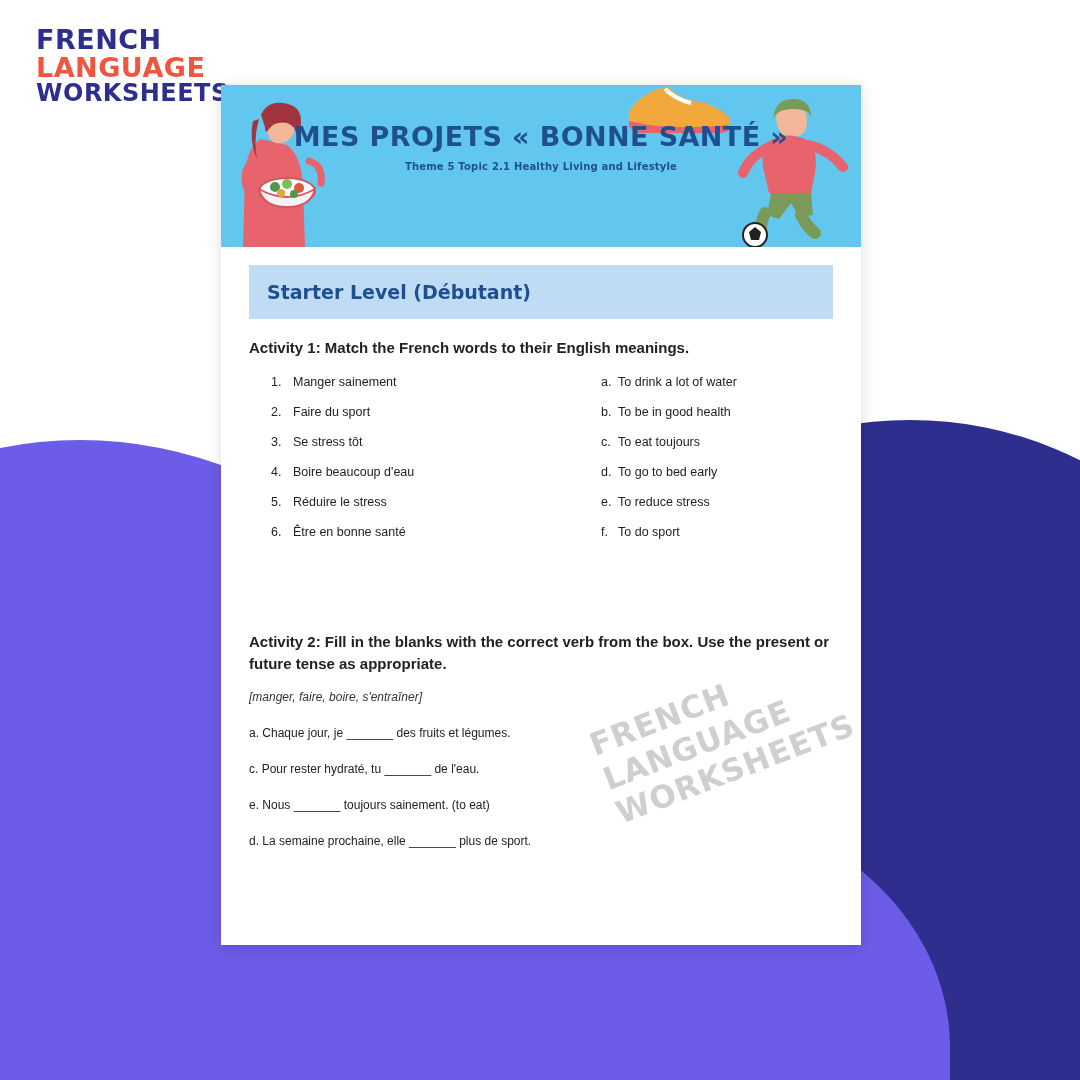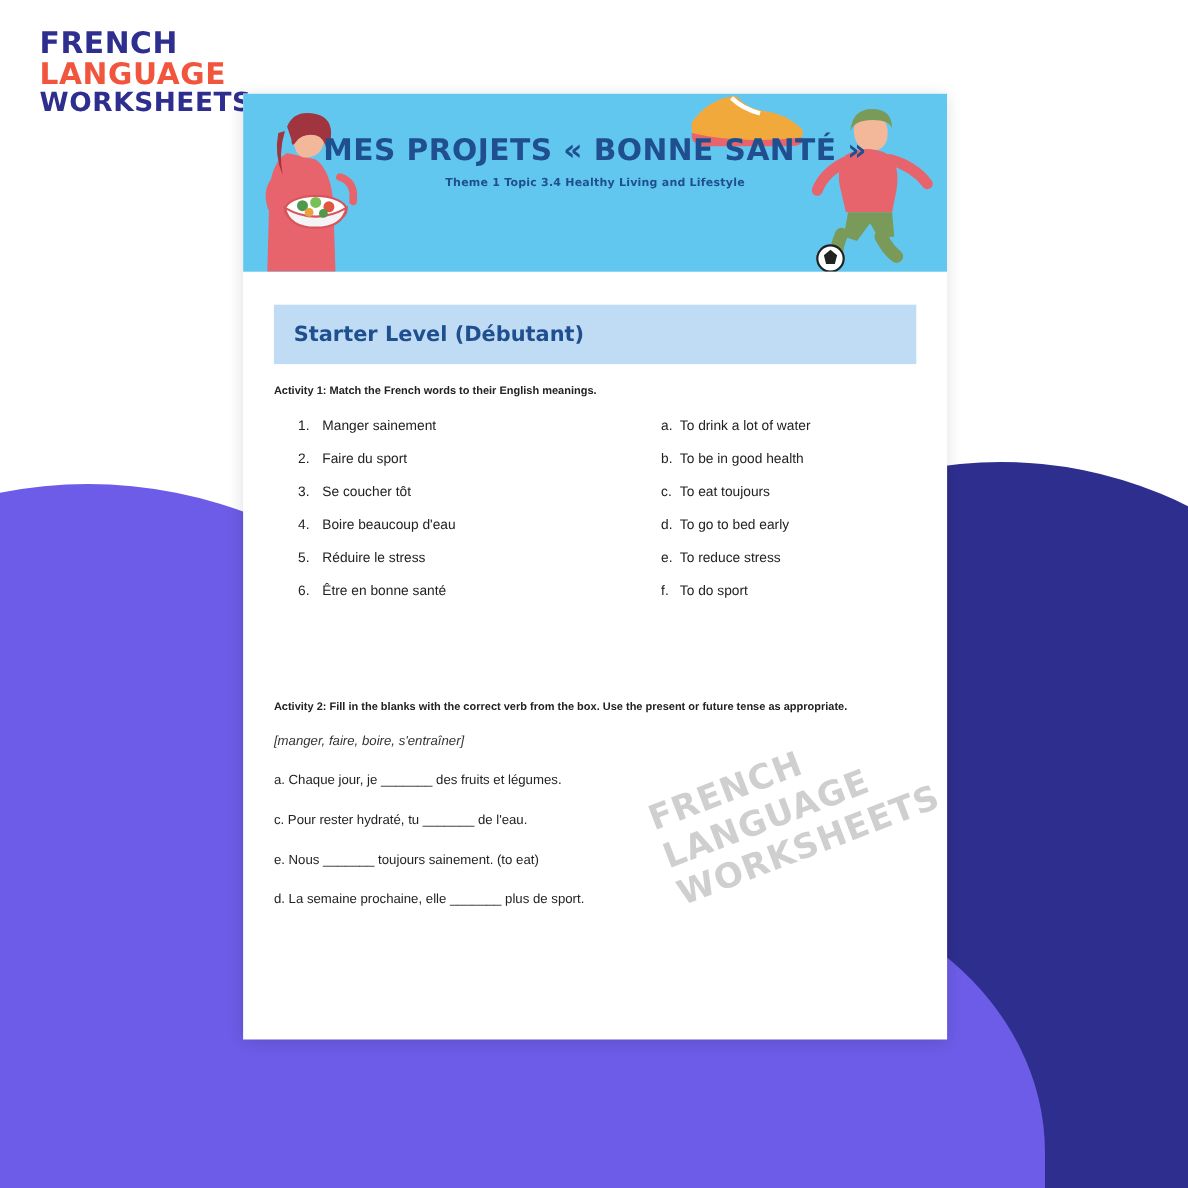--- a/index.html
+++ b/index.html
@@ -110,21 +110,21 @@
     letter-spacing: 0.2px;
   }
 
   
   .ill-left { position: absolute; left: 10px; top: 14px; width: 110px; height: 148px; }
   .ill-right { position: absolute; right: 6px; top: 10px; width: 130px; height: 152px; }
   .ill-top { position: absolute; left: 400px; top: -10px; width: 120px; height: 60px; }
 
   
   .section-band {
-    margin: 30px 28px 0 28px;
+    margin: 18px 28px 0 28px;
     height: 54px;
     background: #bfdcf4;
     display: flex;
     align-items: center;
     padding-left: 18px;
     box-sizing: border-box;
   }
   .section-band span {
     color: #1f4f8f;
     font-family: "DejaVu Sans", sans-serif;
@@ -132,21 +132,21 @@
     font-size: 19px;
   }
 
   
   .content {
     padding: 0 28px;
     box-sizing: border-box;
   }
   .act-title {
     margin-top: 18px;
-    font-size: 10px;
+    font-size: 15px;
     font-weight: bold;
     color: #222;
     line-height: 1.45;
   }
   .match-wrap {
     display: flex;
     margin-top: 16px;
   }
   .match-col {
     flex: 1;
@@ -246,36 +246,36 @@
       <path d="M84 50 q22 6 34 22" stroke="#e8646c" stroke-width="10" fill="none" stroke-linecap="round"></path>
       <path d="M44 52 q-20 10 -26 26" stroke="#e8646c" stroke-width="10" fill="none" stroke-linecap="round"></path>
       <path d="M46 98 l40 0 l2 22 l-14 2 l-8 -14 l-12 16 l-12 -4z" fill="#7a9a5a"></path>
       <path d="M40 118 q-6 14 -4 24" stroke="#7a9a5a" stroke-width="12" fill="none" stroke-linecap="round"></path>
       <path d="M76 120 q6 12 14 18" stroke="#7a9a5a" stroke-width="12" fill="none" stroke-linecap="round"></path>
       <circle cx="30" cy="140" r="12" fill="#ffffff" stroke="#222" stroke-width="2"></circle>
       <path d="M30 132 l6 5 l-2 8 l-8 0 l-2 -8z" fill="#222"></path>
     </svg>
 
     <div class="banner-title">MES PROJETS « BONNE SANTÉ »</div>
-    <div class="banner-sub">Theme 1 Topic 3.4 Healthy Living and Lifestyle</div>
+    <div class="banner-sub">Theme 5 Topic 2.1 Healthy Living and Lifestyle</div>
   </div>
 
   <div class="section-band">
     <span>Starter Level (Débutant)</span>
   </div>
 
   <div class="content">
 
     <div class="act-title">Activity 1: Match the French words to their English meanings.</div>
 
     <div class="match-wrap">
       <div class="match-col left">
         <div class="match-item"><span class="num">1.</span><span>Manger sainement</span></div>
         <div class="match-item"><span class="num">2.</span><span>Faire du sport</span></div>
-        <div class="match-item"><span class="num">3.</span><span>Se coucher tôt</span></div>
+        <div class="match-item"><span class="num">3.</span><span>Se stress tôt</span></div>
         <div class="match-item"><span class="num">4.</span><span>Boire beaucoup d'eau</span></div>
         <div class="match-item"><span class="num">5.</span><span>Réduire le stress</span></div>
         <div class="match-item"><span class="num">6.</span><span>Être en bonne santé</span></div>
       </div>
       <div class="match-col right">
         <div class="match-item"><span class="ltr">a.</span><span>To drink a lot of water</span></div>
         <div class="match-item"><span class="ltr">b.</span><span>To be in good health</span></div>
         <div class="match-item"><span class="ltr">c.</span><span>To eat toujours</span></div>
         <div class="match-item"><span class="ltr">d.</span><span>To go to bed early</span></div>
         <div class="match-item"><span class="ltr">e.</span><span>To reduce stress</span></div>

